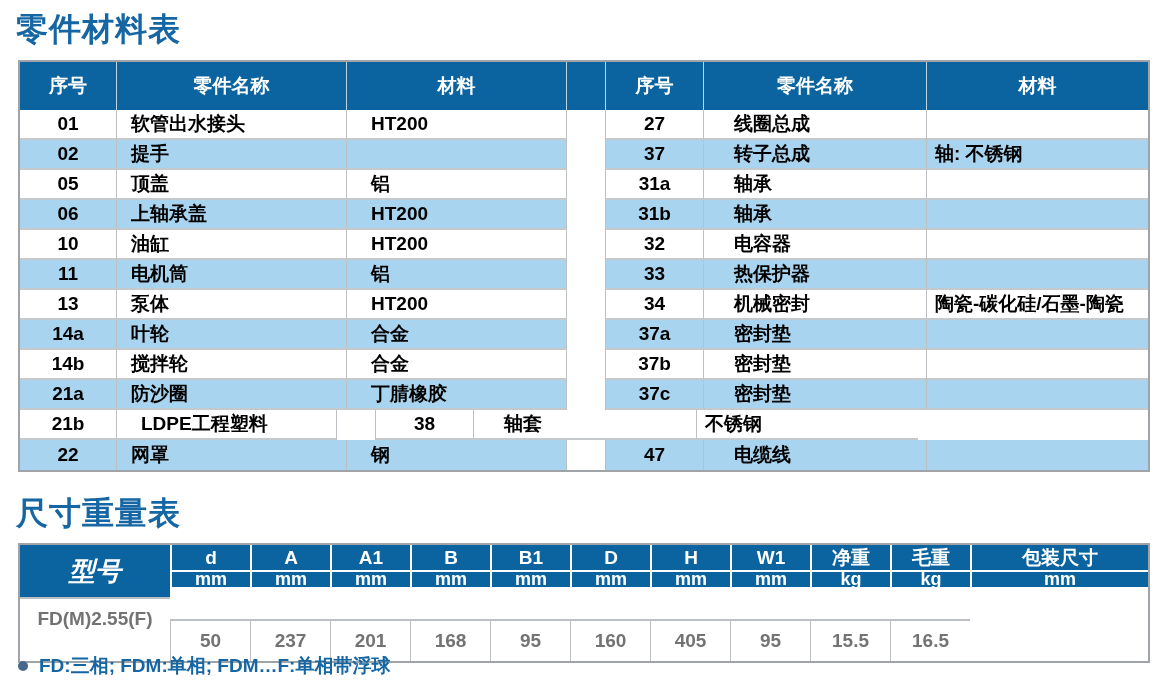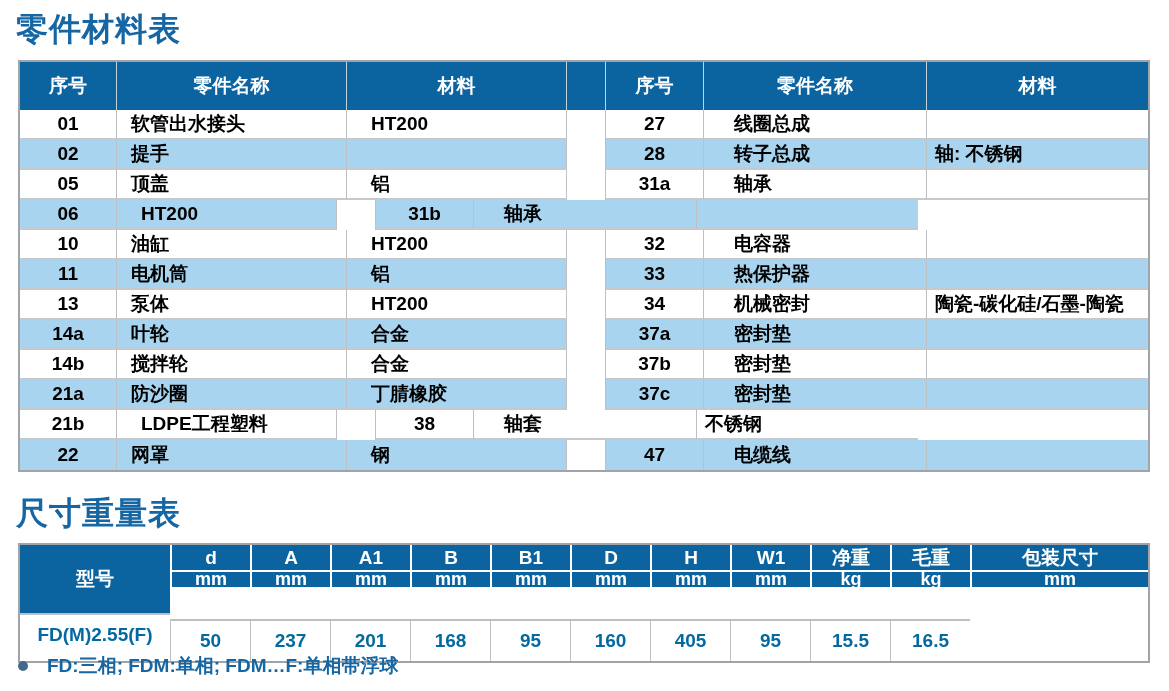--- a/index.html
+++ b/index.html
@@ -50,34 +50,34 @@
   .dcol{display:flex;flex-direction:column;box-sizing:border-box;}
   .dcol.model{width:150px;}
   .dcol.small{width:80px;}
   .dcol.wide {width:178px;}
   .dhdr{
     box-sizing:border-box;background:#0b64a0;color:#fff;font-weight:bold;
     display:flex;align-items:center;justify-content:center;white-space:nowrap;
   }
   .dhdr.letter{height:27px;font-size:19px;border-bottom:2px solid #fff;}
   .dhdr.unit  {height:15px;font-size:18px;}
-  .dhdr.model-hdr{height:68px;font-size:19px;}
+  .dhdr.model-hdr{height:52px;font-size:26px;font-style:italic;}
   .dval{
     box-sizing:border-box;height:42px;background:#fff;
     display:flex;align-items:center;justify-content:center;
-    font-size:19px;font-weight:bold;color:#0369a1;white-space:nowrap;
+    font-size:19px;font-weight:bold;color:#737373;white-space:nowrap;
     border-top:2px solid #bcc0c4;
   }
   .dcol + .dcol .dhdr{border-left:2px solid #fff;}
   .dcol + .dcol .dval{border-left:1px solid #bcc0c4;margin-top:32px;}
 
   
   .footnote{
     position:absolute;left:18px;top:653px;
-    display:flex;align-items:center;gap:19px;
+    display:flex;align-items:center;gap:11px;
     color:#1566a3;font-size:19px;font-weight:bold;white-space:nowrap;
   }
   .bullet{width:10px;height:10px;border-radius:50%;background:#45688c;flex:0 0 auto;}
 </style>
 </head>
 <body>
 
 <h1 class="section-title" id="parts-title">零件材料表</h1>
 
 <div class="parts-table">
@@ -99,37 +99,38 @@
     <div class="cell w-no2">27</div>
     <div class="cell w-name2">线圈总成</div>
     <div class="cell w-mat2"></div>
   </div>
 
   <div class="prow alt">
     <div class="cell w-no">02</div>
     <div class="cell w-name">提手</div>
     <div class="cell w-mat"></div>
     <div class="cell w-div"></div>
-    <div class="cell w-no2">28</div>
+    <div class="cell w-no2">37</div>
     <div class="cell w-name2">转子总成</div>
     <div class="cell w-mat2">轴: 不锈钢</div>
   </div>
 
   <div class="prow">
     <div class="cell w-no">05</div>
     <div class="cell w-name">顶盖</div>
     <div class="cell w-mat">铝</div>
     <div class="cell w-div"></div>
     <div class="cell w-no2">31a</div>
     <div class="cell w-name2">轴承</div>
     <div class="cell w-mat2"></div>
   </div>
 
   <div class="prow alt">
     <div class="cell w-no">06</div>
+    <div class="cell w-name">上轴承盖</div>
     <div class="cell w-mat">HT200</div>
     <div class="cell w-div"></div>
     <div class="cell w-no2">31b</div>
     <div class="cell w-name2">轴承</div>
     <div class="cell w-mat2"></div>
   </div>
 
   <div class="prow">
     <div class="cell w-no">10</div>
     <div class="cell w-name">油缸</div>

